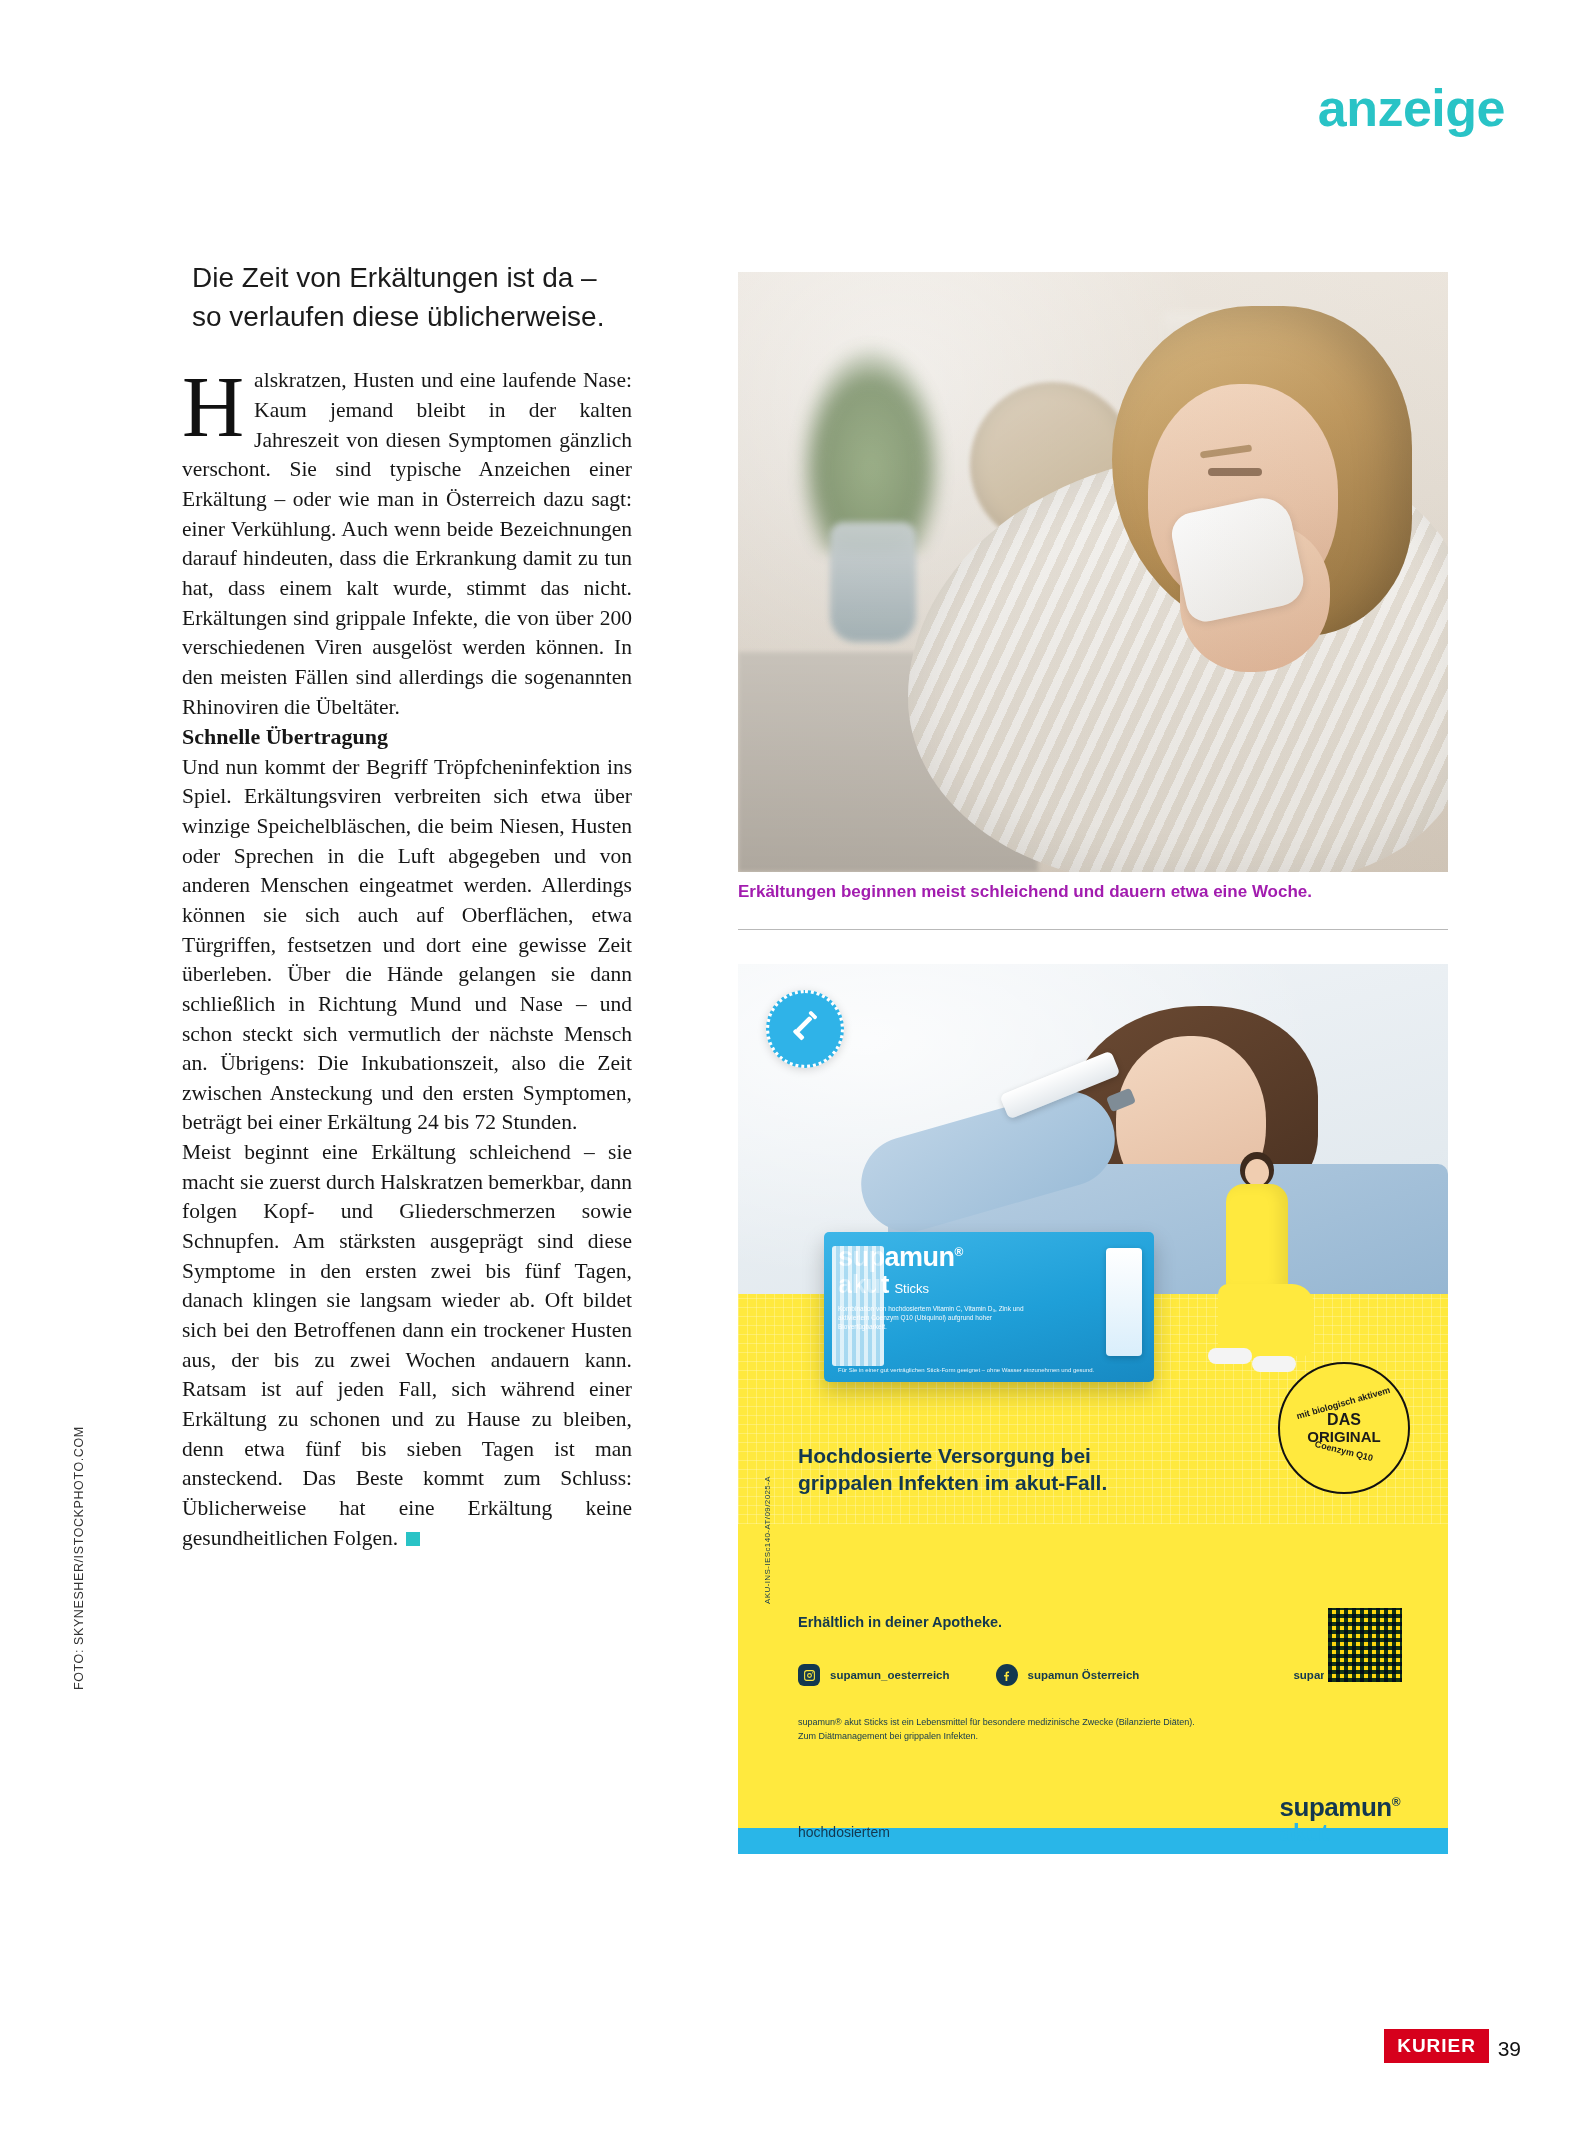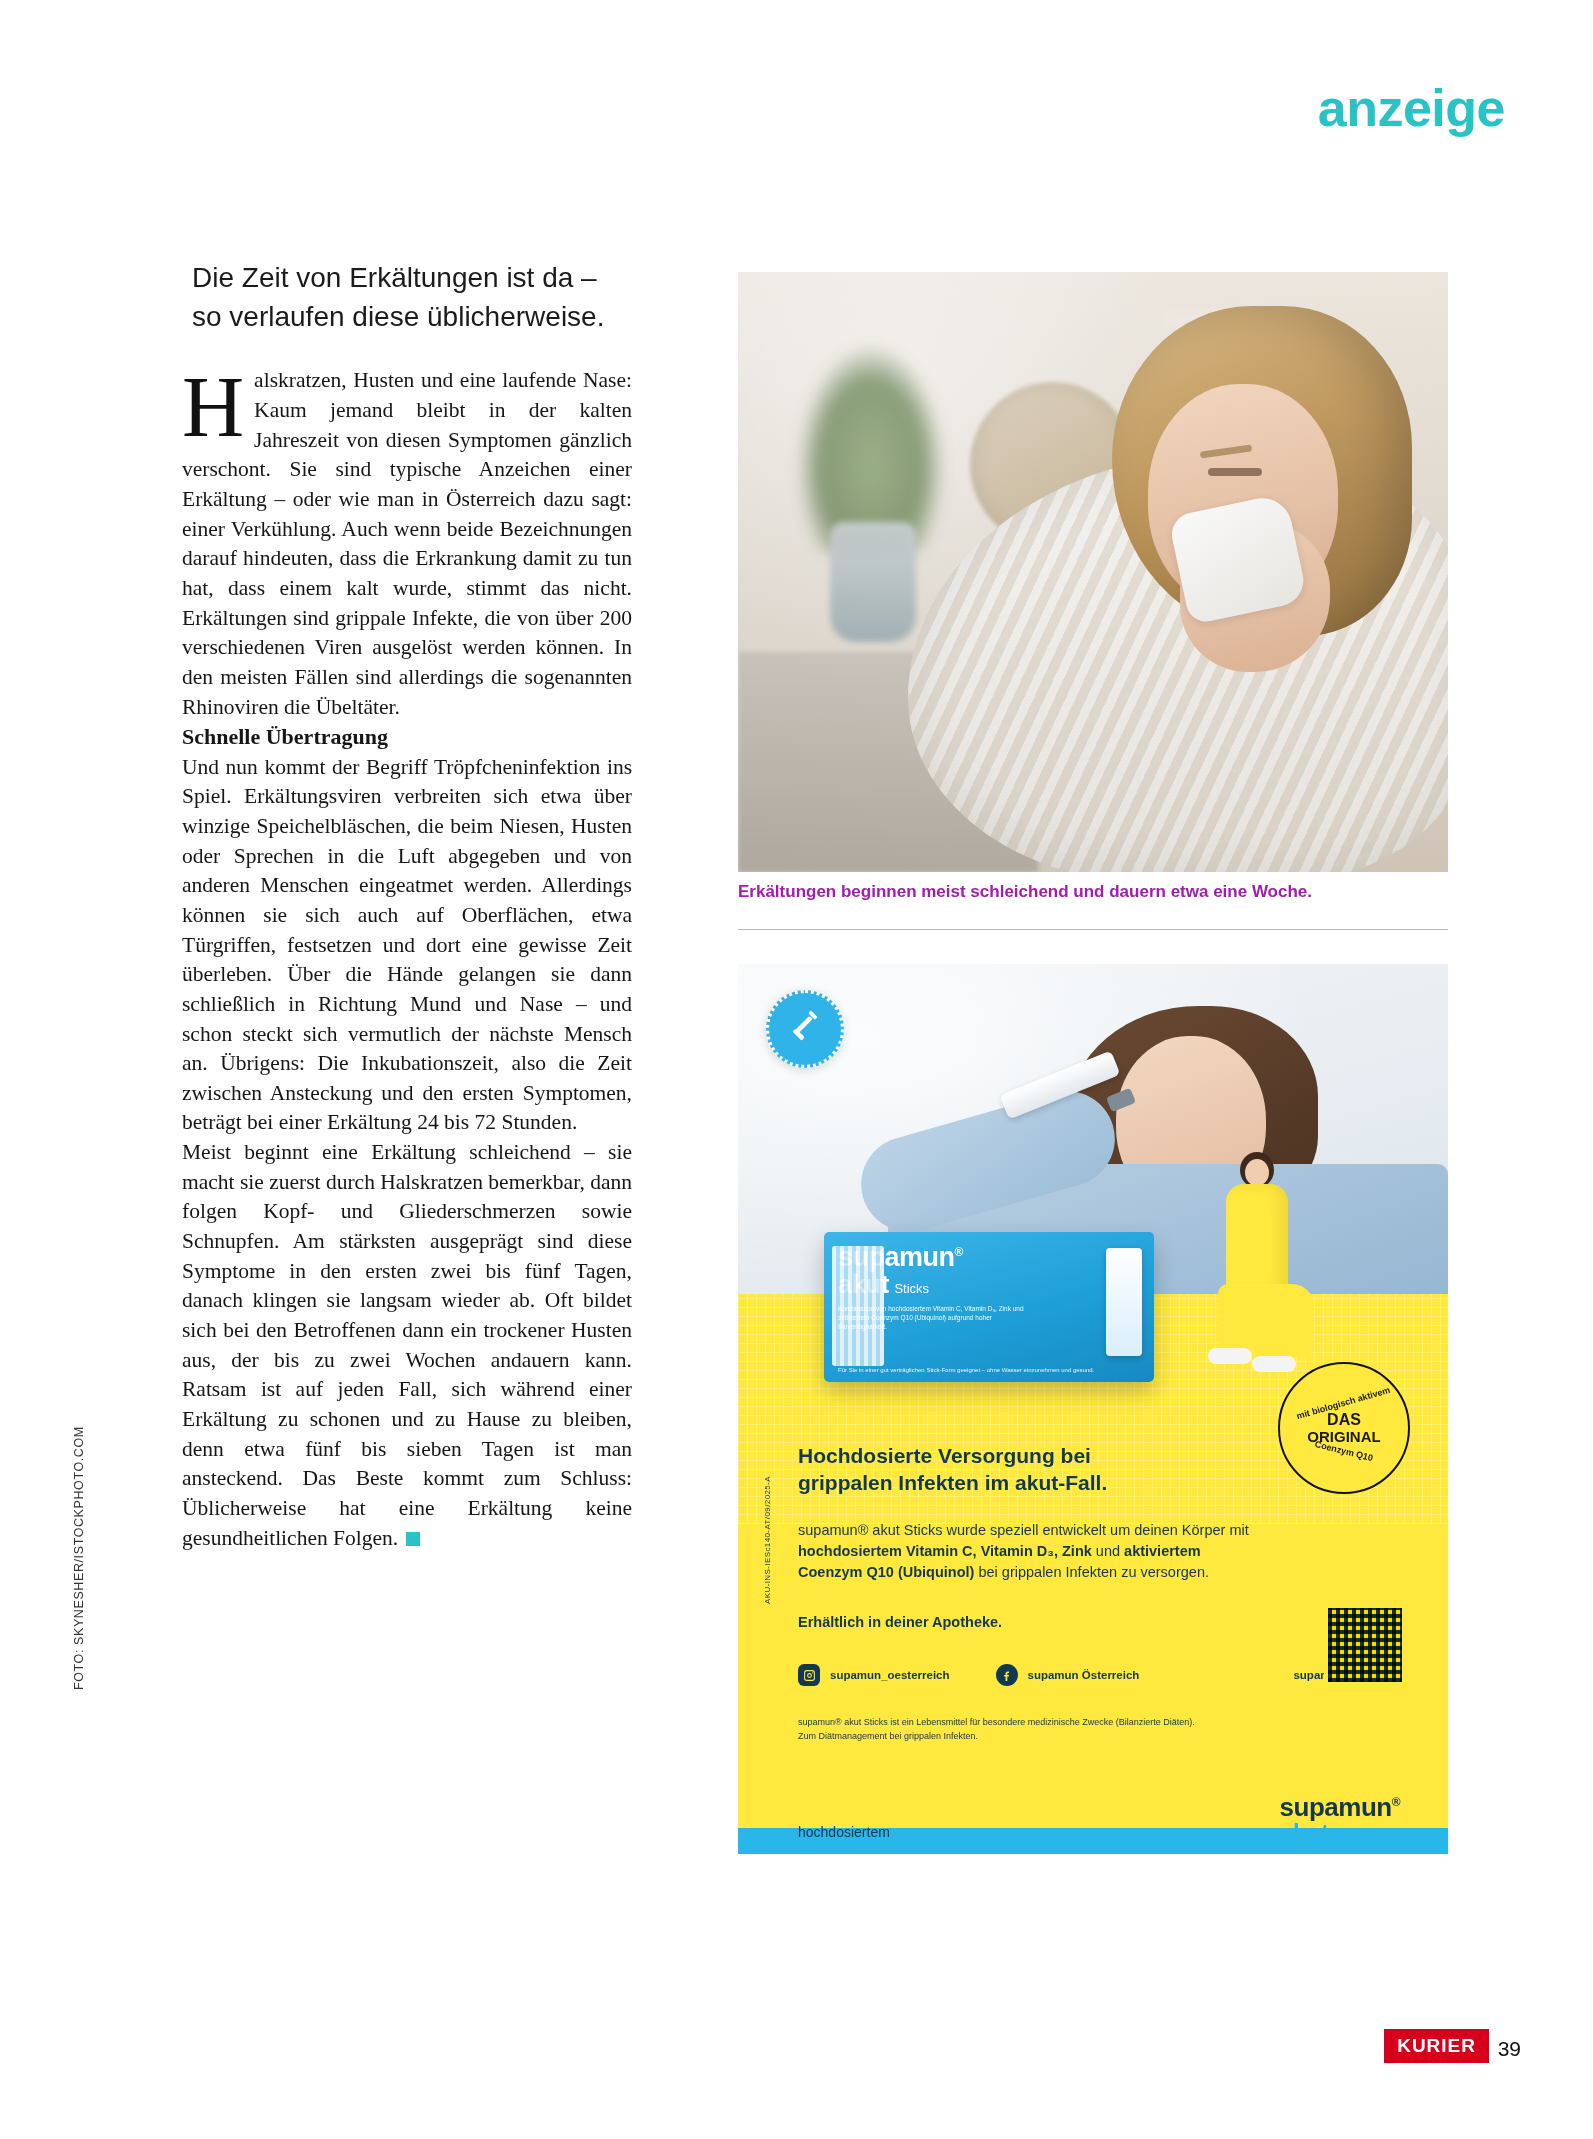--- a/index.html
+++ b/index.html
@@ -481,23 +481,20 @@
       <div class="s2">DAS</div>
       <div class="s3">ORIGINAL</div>
       <div class="s4">Coenzym Q10</div>
     </div>
 
     <div class="ad-head">
       <div>Hochdosierte Versorgung bei</div>
       <div>grippalen Infekten im akut-Fall.</div>
     </div>
 
-    <div class="ad-body">
-      <span>supamun® akut Sticks wurde speziell entwickelt um deinen Körper mit </span><b>hochdosiertem Vitamin C, Vitamin D₃, Zink</b><span> und </span><b>aktiviertem Coenzym Q10 (Ubiquinol)</b><span> bei grippalen Infekten zu versorgen.</span>
-    </div>
 
     <div class="ad-avail">Erhältlich in deiner Apotheke.</div>
 
     <div class="ad-social">
       <span class="soc-ico">
         <svg viewBox="0 0 24 24" aria-hidden="true">
             <path d="M7 2h10a5 5 0 0 1 5 5v10a5 5 0 0 1-5 5H7a5 5 0 0 1-5-5V7a5 5 0 0 1 5-5zm0 2a3 3 0 0 0-3 3v10a3 3 0 0 0 3 3h10a3 3 0 0 0 3-3V7a3 3 0 0 0-3-3H7zm5 3.5A4.5 4.5 0 1 1 7.5 12 4.5 4.5 0 0 1 12 7.5zm0 2A2.5 2.5 0 1 0 14.5 12 2.5 2.5 0 0 0 12 9.5zM17.8 6a1.1 1.1 0 1 1-1.1 1.1A1.1 1.1 0 0 1 17.8 6z"></path>
           </svg>
       </span>
       <span>supamun_oesterreich</span>

